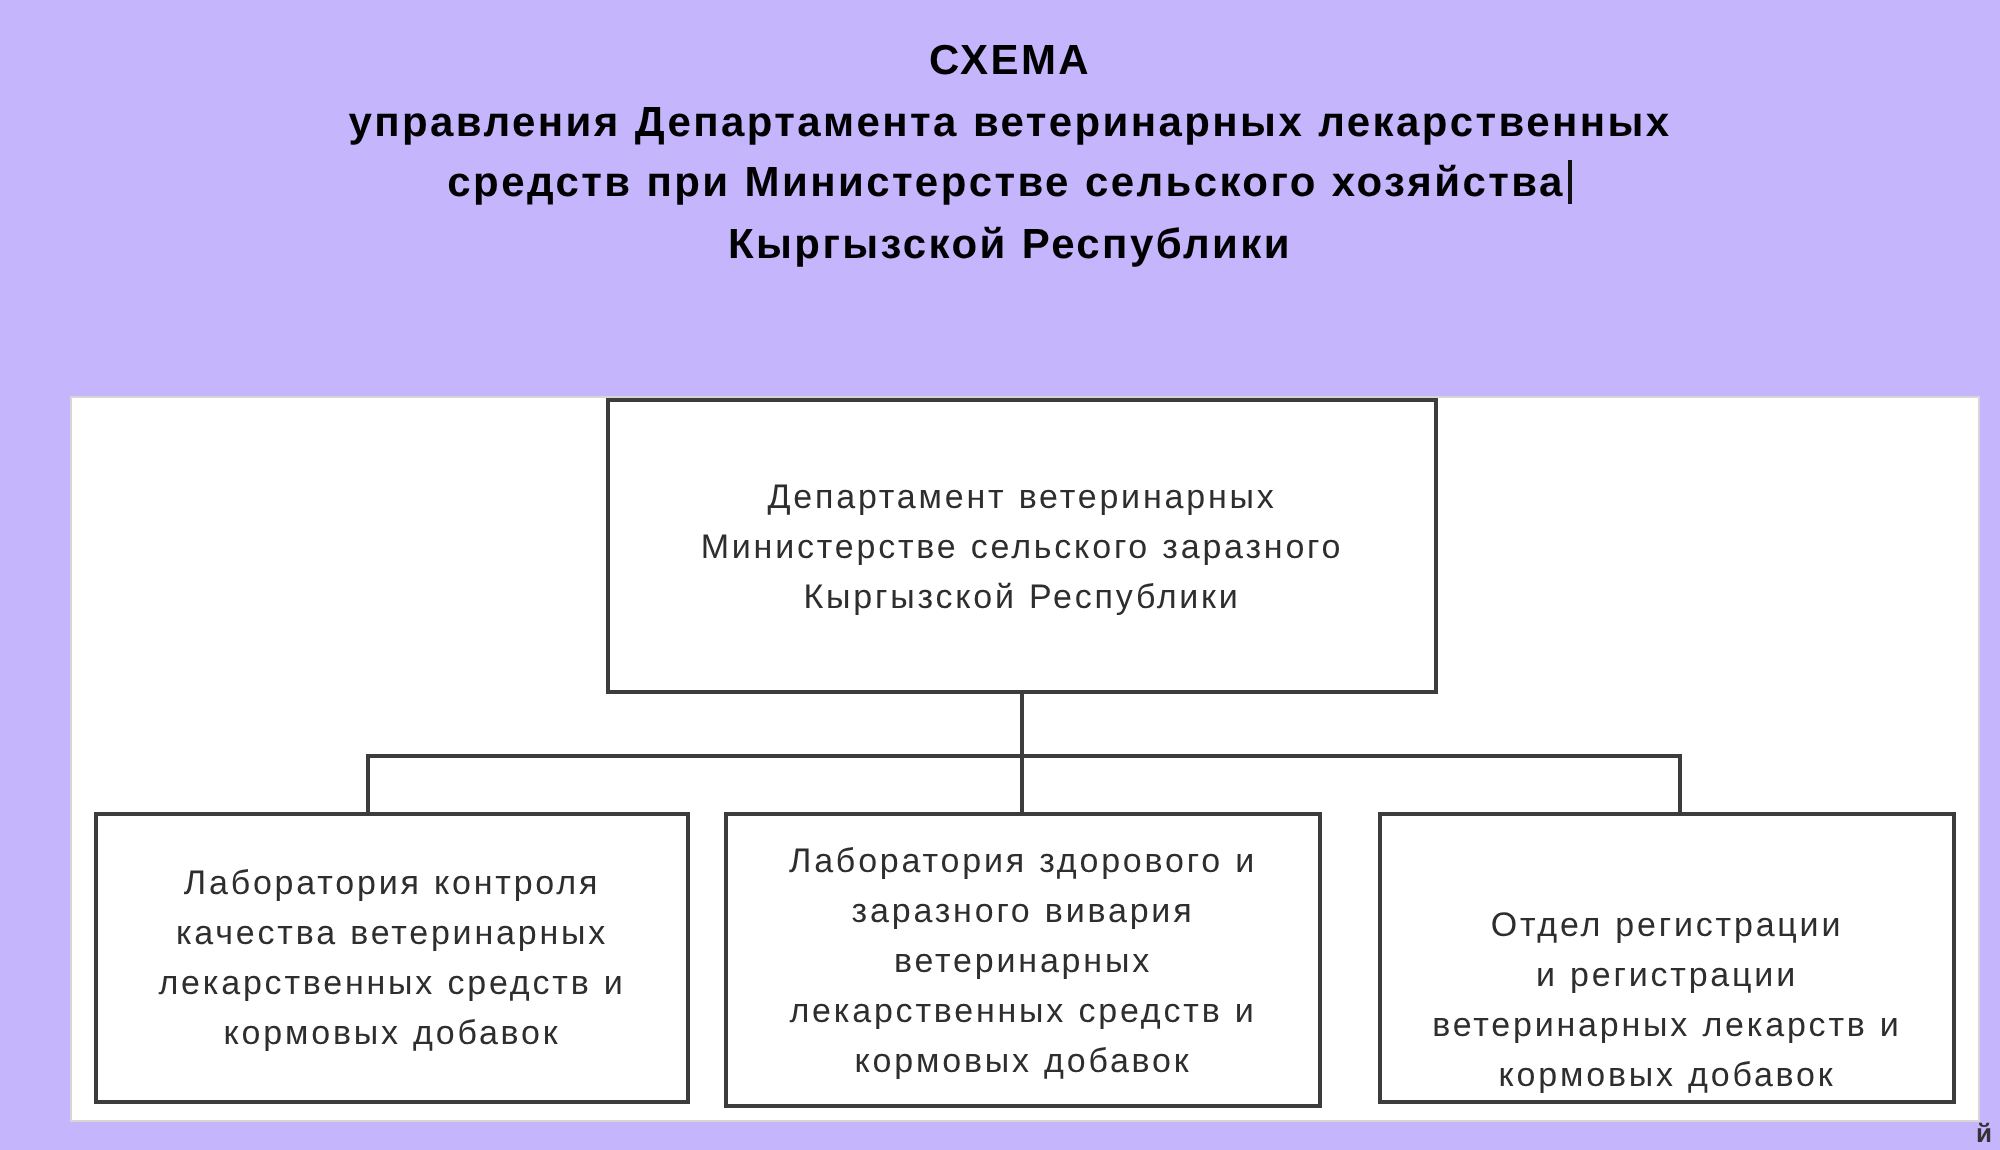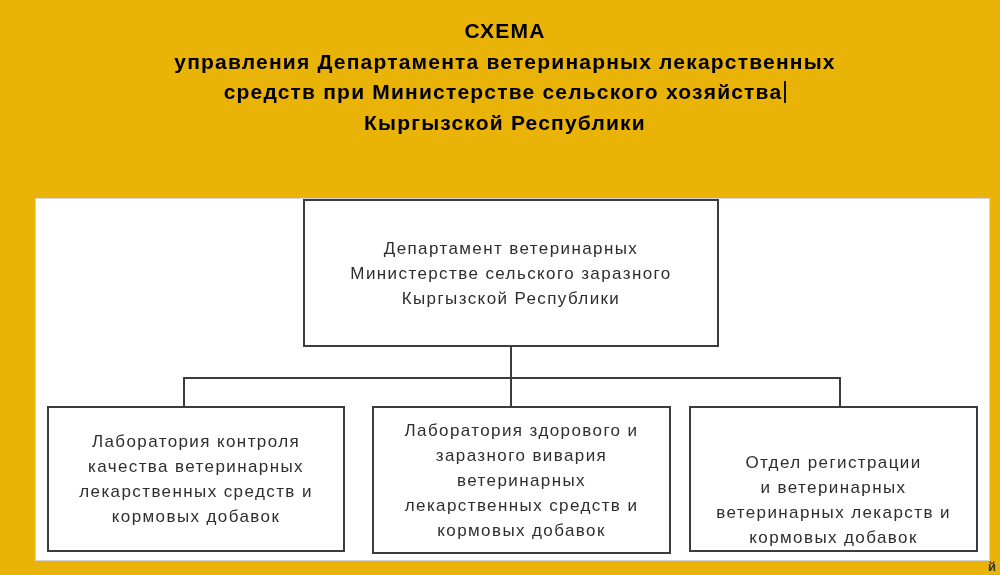--- a/index.html
+++ b/index.html
@@ -5,21 +5,21 @@
   html, body {
     margin: 0;
     padding: 0;
     background: #ffffff;
     font-family: "Liberation Sans", sans-serif;
   }
   #page {
     position: relative;
     width: 1000px;
     height: 575px;
-    background: #eab308;
+    background: #c4b5fd;
     overflow: hidden;
   }
 
   
   .title-block {
     position: absolute;
     left: 0;
     top: 16px;
     width: 1010px;
     text-align: center;
@@ -64,21 +64,21 @@
     text-align: center;
     color: #2e2e2e;
     font-size: 17px;
     line-height: 25px;
     letter-spacing: 1.4px;
   }
   .box-line { white-space: nowrap; }
 
   #box-root  { left: 303px; top: 199px; width: 416px; height: 148px; }
   #box-lab1  { left: 35px;  top: 406px; width: 298px; height: 146px; margin-left: 12px; }
-  #box-lab2  { left: 362px; top: 406px; width: 299px; height: 148px; margin-left: 10px; }
+  #box-lab2  { left: 362px; top: 406px; width: 299px; height: 148px; }
   #box-otdel { left: 689px; top: 406px; width: 289px; height: 146px; justify-content: flex-end; }
 
   
   .conn {
     position: absolute;
     background: #3c3c3c;
   }
   #conn-root-stem   { left: 510px; top: 347px; width: 2px;  height: 31px; }
   #conn-horizontal  { left: 183px; top: 377px; width: 658px; height: 2px; }
   #conn-drop-left   { left: 183px; top: 377px; width: 2px;  height: 30px; }
@@ -132,20 +132,20 @@
   <div class="org-box" id="box-lab2">
     <div class="box-line">Лаборатория здорового и</div>
     <div class="box-line">заразного вивария</div>
     <div class="box-line">ветеринарных</div>
     <div class="box-line">лекарственных средств и</div>
     <div class="box-line">кормовых добавок</div>
   </div>
 
   <div class="org-box" id="box-otdel">
     <div class="box-line">Отдел регистрации</div>
-    <div class="box-line">и ветеринарных</div>
+    <div class="box-line">и регистрации</div>
     <div class="box-line">ветеринарных лекарств и</div>
     <div class="box-line">кормовых добавок</div>
   </div>
 
   <div class="stray-char">й</div>
 
 </div>
 
 </body></html>

